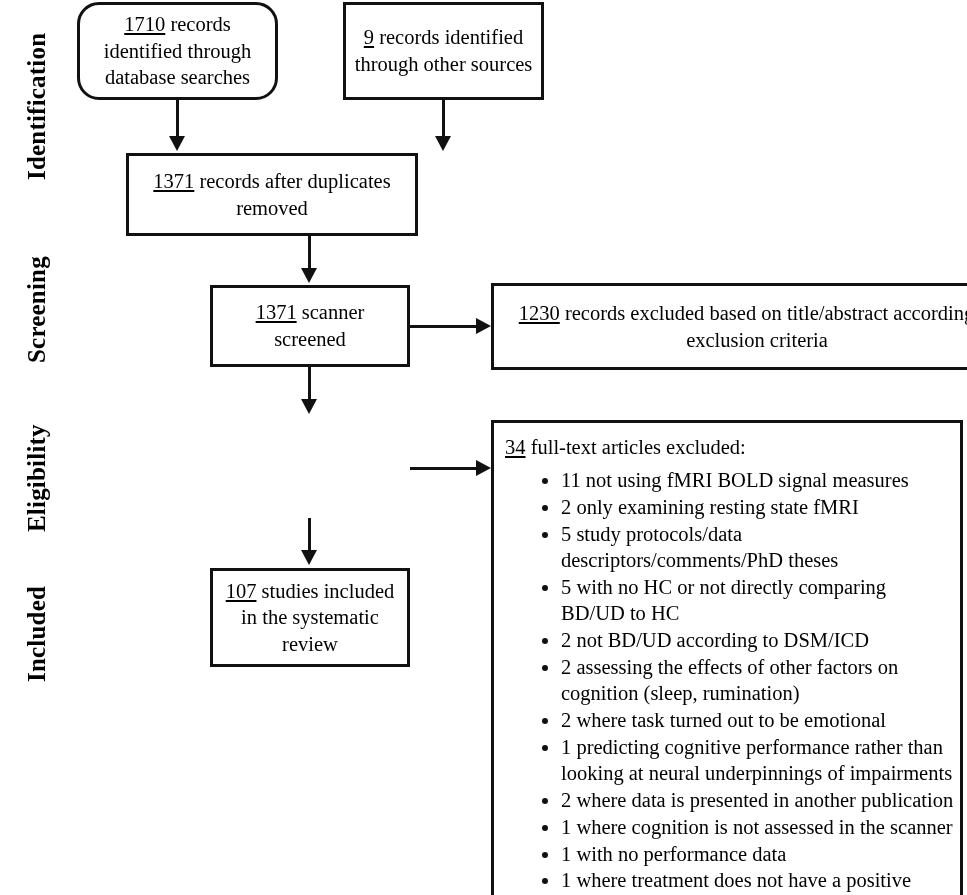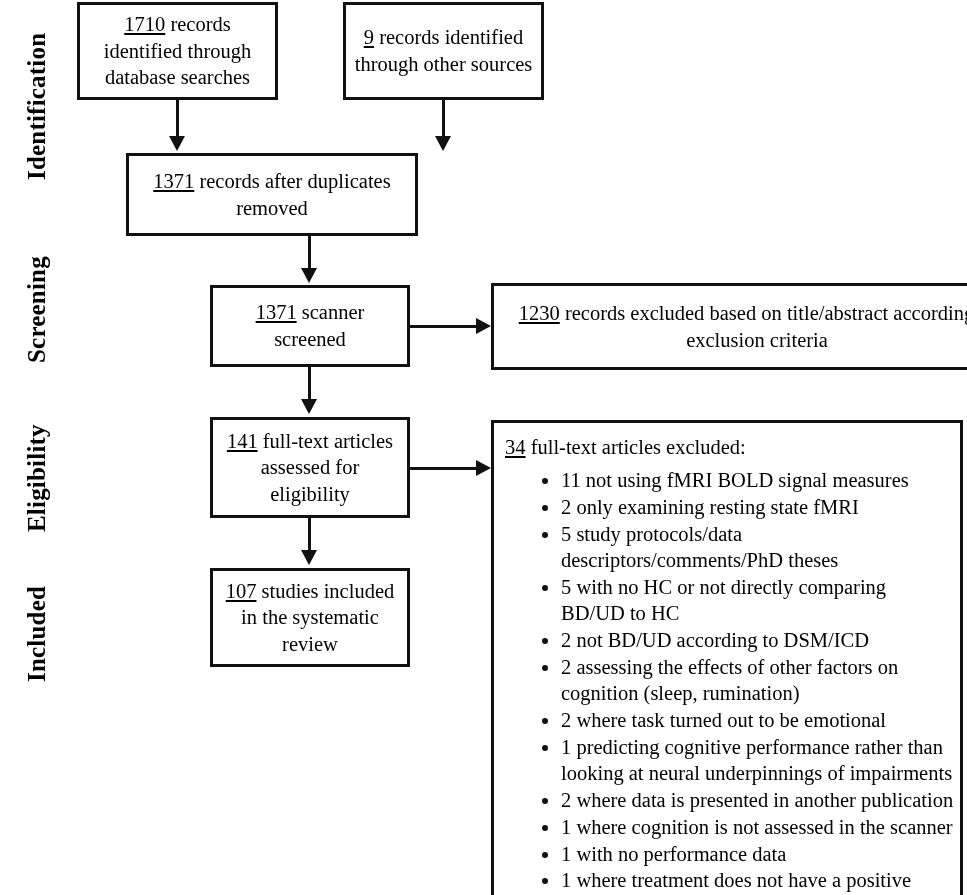--- a/index.html
+++ b/index.html
@@ -130,21 +130,21 @@
 <div id="canvas">
 
   <div class="stage-label" style="left:24px; top:180px;">Identification</div>
 
   <div class="stage-label" style="left:24px; top:363px;">Screening</div>
 
   <div class="stage-label" style="left:24px; top:532px;">Eligibility</div>
 
   <div class="stage-label" style="left:24px; top:682px;">Included</div>
 
-  <div class="box" style="left:77px; top:2px; width:201px; height:98px;">
+  <div class="box" style="left:77px; top:2px; width:201px; height:98px;border-radius:22px;">
     <div class="inner">
       <span class="lead">1710</span><span> records identified through database searches</span>
     </div>
   </div>
 
   <div class="box" style="left:343px; top:2px; width:201px; height:98px;font-family:Liberation Serif, serif;">
     <div class="inner">
       <span class="lead">9</span><span> records identified through other sources</span>
     </div>
   </div>
@@ -175,25 +175,20 @@
 
   <div class="box" style="left:491px; top:283px; width:532px; height:87px;">
     <div class="inner">
       <span class="lead">1230</span><span> records excluded based on title/abstract according to exclusion criteria</span>
     </div>
   </div>
 
   <div class="vline" style="left:308px; top:367px; height:34px;"></div>
   <div class="arrow-down" style="left:301px; top:399px;"></div>
 
-  <div class="box" style="left:210px; top:417px; width:200px; height:101px;">
-    <div class="inner">
-      <span class="lead">141</span><span> full-text articles assessed for eligibility</span>
-    </div>
-  </div>
 
   <div class="hline" style="left:410px; top:467px; width:68px;"></div>
   <div class="arrow-right" style="left:476px; top:460px;"></div>
 
   <div class="vline" style="left:308px; top:518px; height:34px;"></div>
   <div class="arrow-down" style="left:301px; top:550px;"></div>
 
   <div class="box" style="left:210px; top:568px; width:200px; height:99px;justify-content:center;">
     <div class="inner">
       <span class="lead">107</span><span> studies included in the systematic review</span>

